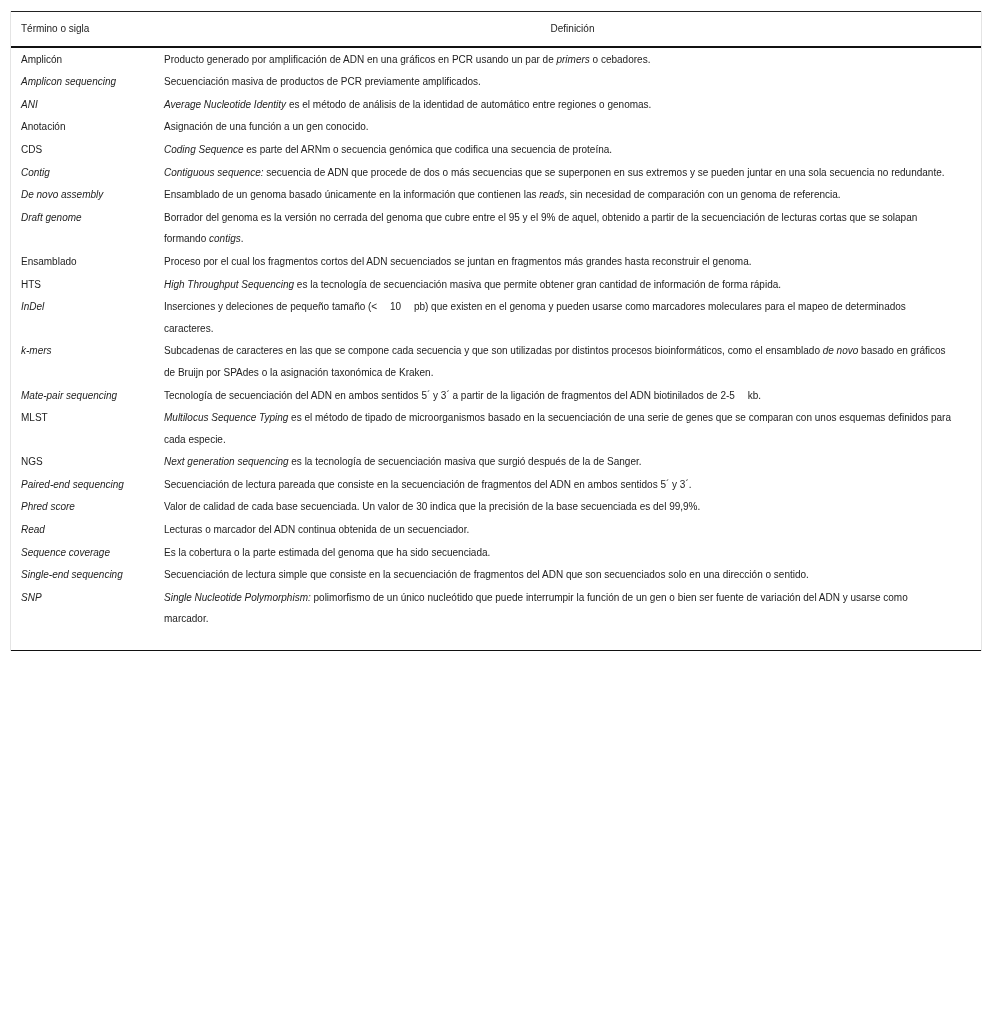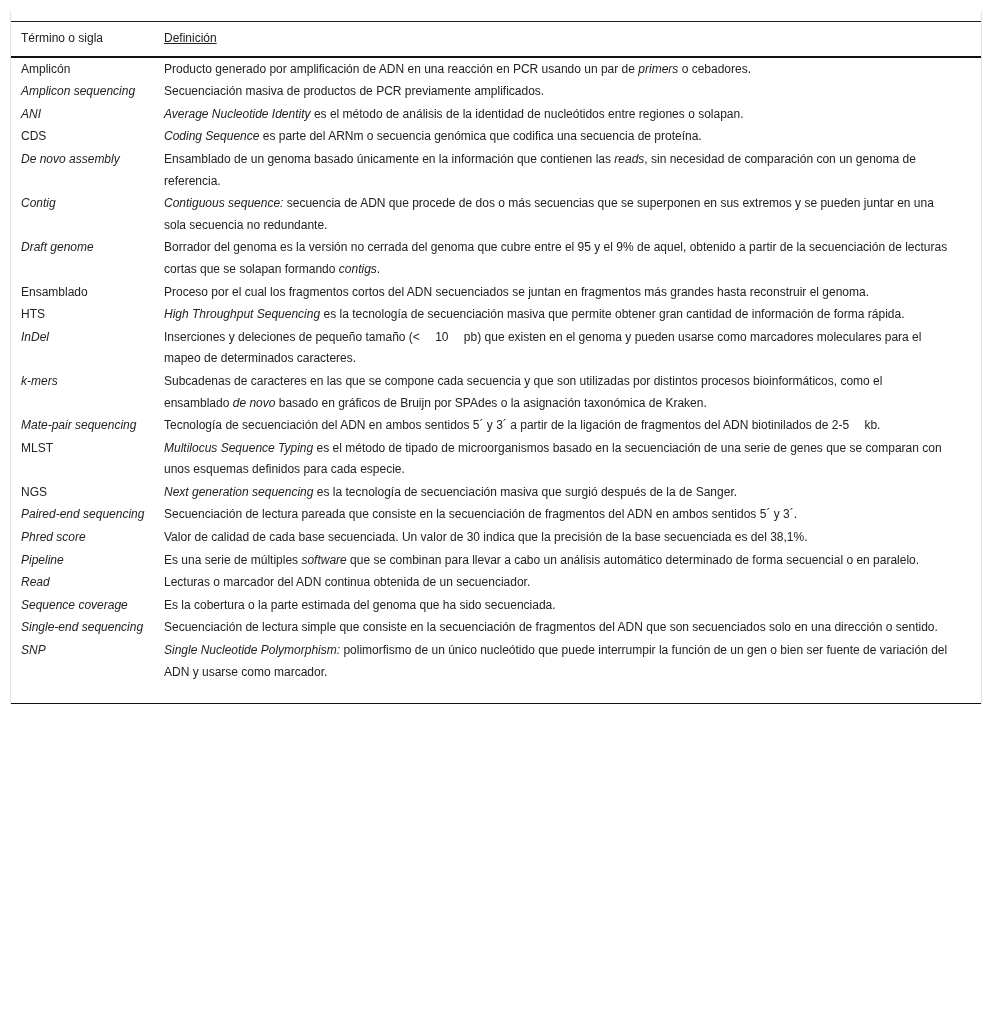--- a/index.html
+++ b/index.html
@@ -19,40 +19,39 @@
       left: 10px;
       top: 11px;
       width: 972px;
       border-left: 1px solid #e4e4e4;
       border-right: 1px solid #e4e4e4;
       box-sizing: border-box;
     }
     table {
       width: 100%;
       border-collapse: collapse;
-      font-size: 12px;
+      font-size: 10px;
       line-height: 21.6px;
-      margin-top: 10px;
     }
     thead tr {
       border-top: 1px solid #222;
       border-bottom: 2px solid #111;
     }
     thead th {
       font-weight: normal;
       padding: 6px 0 6px 0;
       height: 20px;
       text-align: left;
     }
     thead th.col-term {
       padding-left: 10px;
       width: 135px;
     }
     thead th.col-def {
-      text-decoration: underline;
+      text-align: center;
     }
     tbody td {
       vertical-align: top;
       padding: 1px 0 0 0;
     }
     tbody td.term {
       padding-left: 10px;
       width: 135px;
       padding-right: 8px;
     }
@@ -74,41 +73,45 @@
   <table>
     <thead>
       <tr>
         <th class="col-term">Término o sigla</th>
         <th class="col-def">Definición</th>
       </tr>
     </thead>
     <tbody id="rows">
         <tr>
           <td class="term"><span>Amplicón</span></td>
-          <td class="def"><span>Producto generado por amplificación de ADN en una reacción en PCR usando un par de </span><span class="i">primers</span><span> o cebadores.</span></td>
+          <td class="def"><span>Producto generado por amplificación de ADN en una gráficos en PCR usando un par de </span><span class="i">primers</span><span> o cebadores.</span></td>
         </tr>
         <tr>
           <td class="term"><span class="i">Amplicon sequencing</span></td>
           <td class="def"><span>Secuenciación masiva de productos de PCR previamente amplificados.</span></td>
         </tr>
         <tr>
           <td class="term"><span class="i">ANI</span></td>
-          <td class="def"><span class="i">Average Nucleotide Identity</span><span> es el método de análisis de la identidad de nucleótidos entre regiones o solapan.</span></td>
+          <td class="def"><span class="i">Average Nucleotide Identity</span><span> es el método de análisis de la identidad de automático entre regiones o genomas.</span></td>
+        </tr>
+        <tr>
+          <td class="term"><span>Anotación</span></td>
+          <td class="def"><span>Asignación de una función a un gen conocido.</span></td>
         </tr>
         <tr>
           <td class="term"><span>CDS</span></td>
           <td class="def"><span class="i">Coding Sequence</span><span> es parte del ARNm o secuencia genómica que codifica una secuencia de proteína.</span></td>
         </tr>
         <tr>
+          <td class="term"><span class="i">Contig</span></td>
+          <td class="def"><span class="i">Contiguous sequence:</span><span> secuencia de ADN que procede de dos o más secuencias que se superponen en sus extremos y se pueden juntar en una sola secuencia no redundante.</span></td>
+        </tr>
+        <tr>
           <td class="term"><span class="i">De novo assembly</span></td>
           <td class="def"><span>Ensamblado de un genoma basado únicamente en la información que contienen las </span><span class="i">reads</span><span>, sin necesidad de comparación con un genoma de referencia.</span></td>
-        </tr>
-        <tr>
-          <td class="term"><span class="i">Contig</span></td>
-          <td class="def"><span class="i">Contiguous sequence:</span><span> secuencia de ADN que procede de dos o más secuencias que se superponen en sus extremos y se pueden juntar en una sola secuencia no redundante.</span></td>
         </tr>
         <tr>
           <td class="term"><span class="i">Draft genome</span></td>
           <td class="def"><span>Borrador del genoma es la versión no cerrada del genoma que cubre entre el 95 y el 9% de aquel, obtenido a partir de la secuenciación de lecturas cortas que se solapan formando </span><span class="i">contigs</span><span>.</span></td>
         </tr>
         <tr>
           <td class="term"><span>Ensamblado</span></td>
           <td class="def"><span>Proceso por el cual los fragmentos cortos del ADN secuenciados se juntan en fragmentos más grandes hasta reconstruir el genoma.</span></td>
         </tr>
         <tr>
@@ -134,25 +137,21 @@
         <tr>
           <td class="term"><span>NGS</span></td>
           <td class="def"><span class="i">Next generation sequencing</span><span> es la tecnología de secuenciación masiva que surgió después de la de Sanger.</span></td>
         </tr>
         <tr>
           <td class="term"><span class="i">Paired-end sequencing</span></td>
           <td class="def"><span>Secuenciación de lectura pareada que consiste en la secuenciación de fragmentos del ADN en ambos sentidos 5´ y 3´.</span></td>
         </tr>
         <tr>
           <td class="term"><span class="i">Phred score</span></td>
-          <td class="def"><span>Valor de calidad de cada base secuenciada. Un valor de 30 indica que la precisión de la base secuenciada es del 38,1%.</span></td>
-        </tr>
-        <tr>
-          <td class="term"><span class="i">Pipeline</span></td>
-          <td class="def"><span>Es una serie de múltiples </span><span class="i">software</span><span> que se combinan para llevar a cabo un análisis automático determinado de forma secuencial o en paralelo.</span></td>
+          <td class="def"><span>Valor de calidad de cada base secuenciada. Un valor de 30 indica que la precisión de la base secuenciada es del 99,9%.</span></td>
         </tr>
         <tr>
           <td class="term"><span class="i">Read</span></td>
           <td class="def"><span>Lecturas o marcador del ADN continua obtenida de un secuenciador.</span></td>
         </tr>
         <tr>
           <td class="term"><span class="i">Sequence coverage</span></td>
           <td class="def"><span>Es la cobertura o la parte estimada del genoma que ha sido secuenciada.</span></td>
         </tr>
         <tr>

